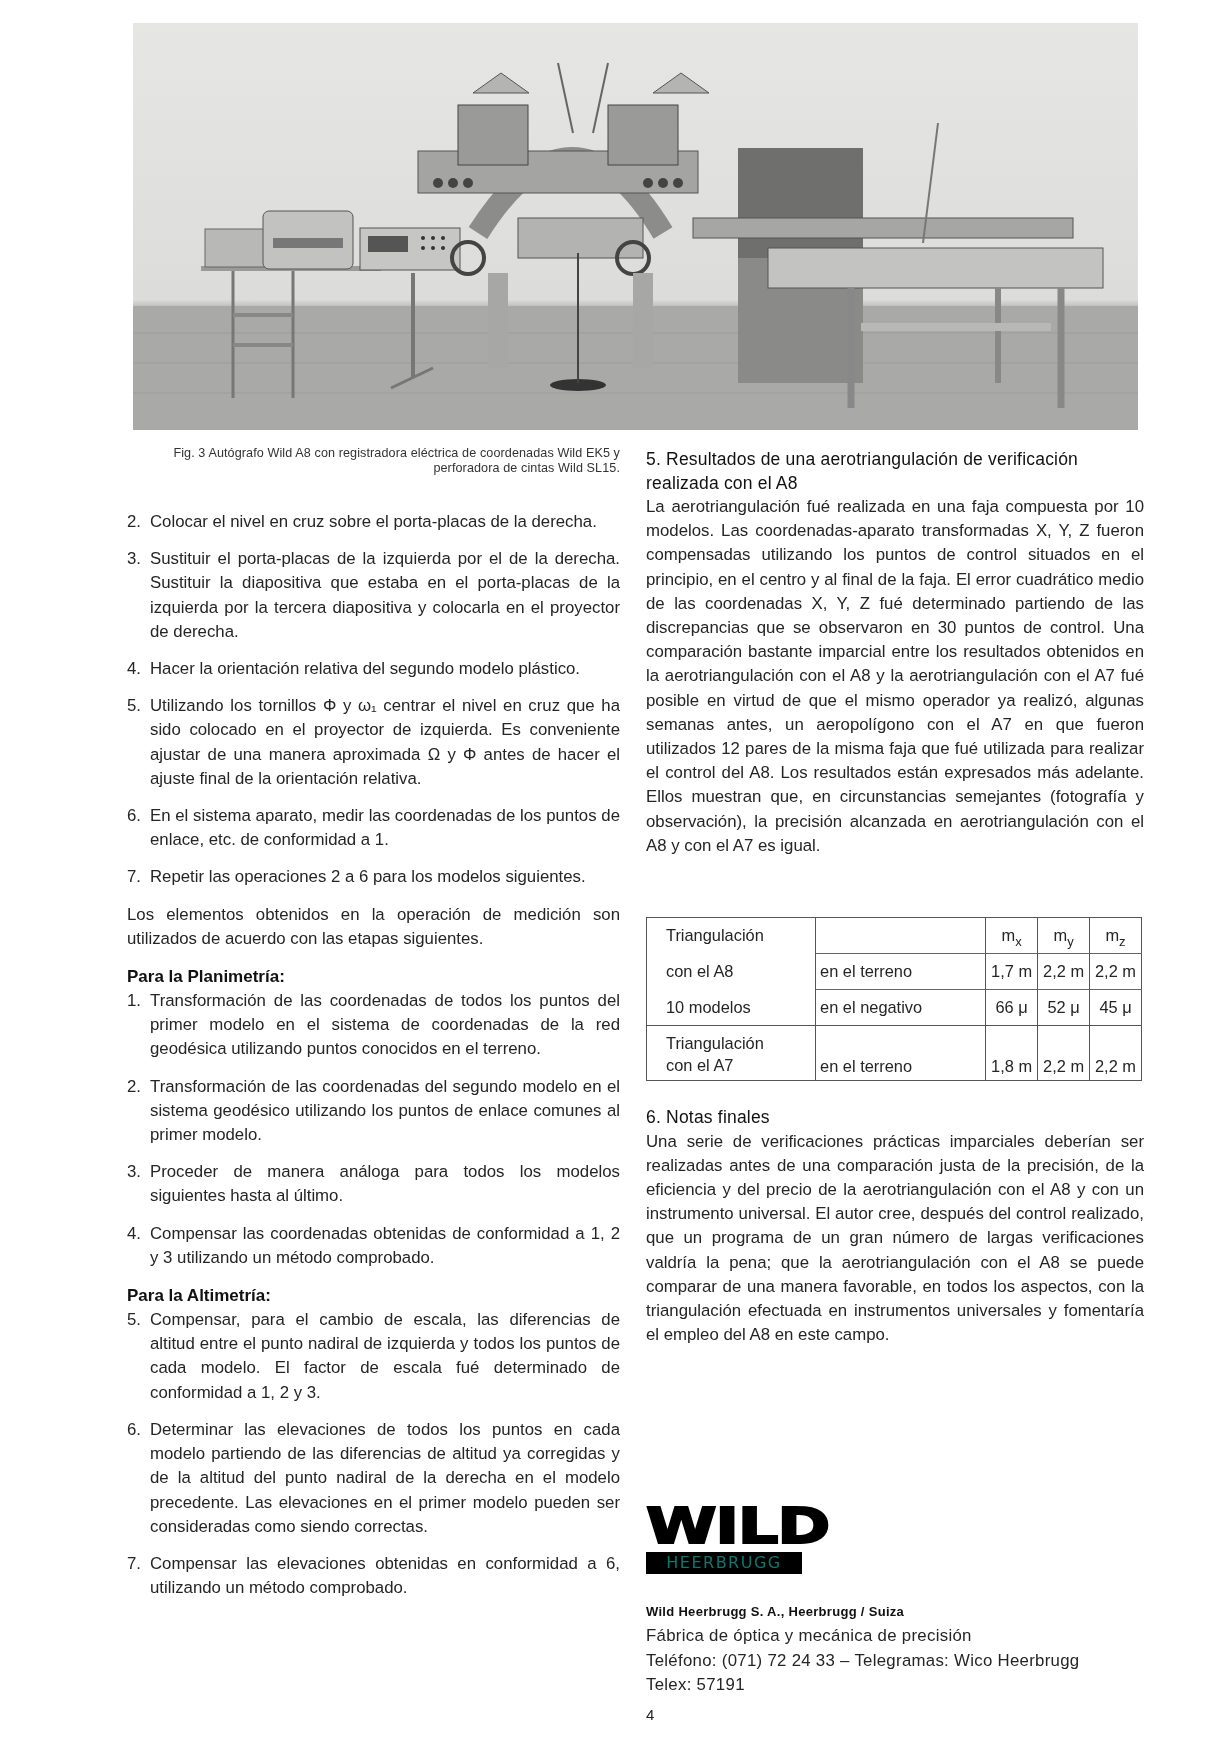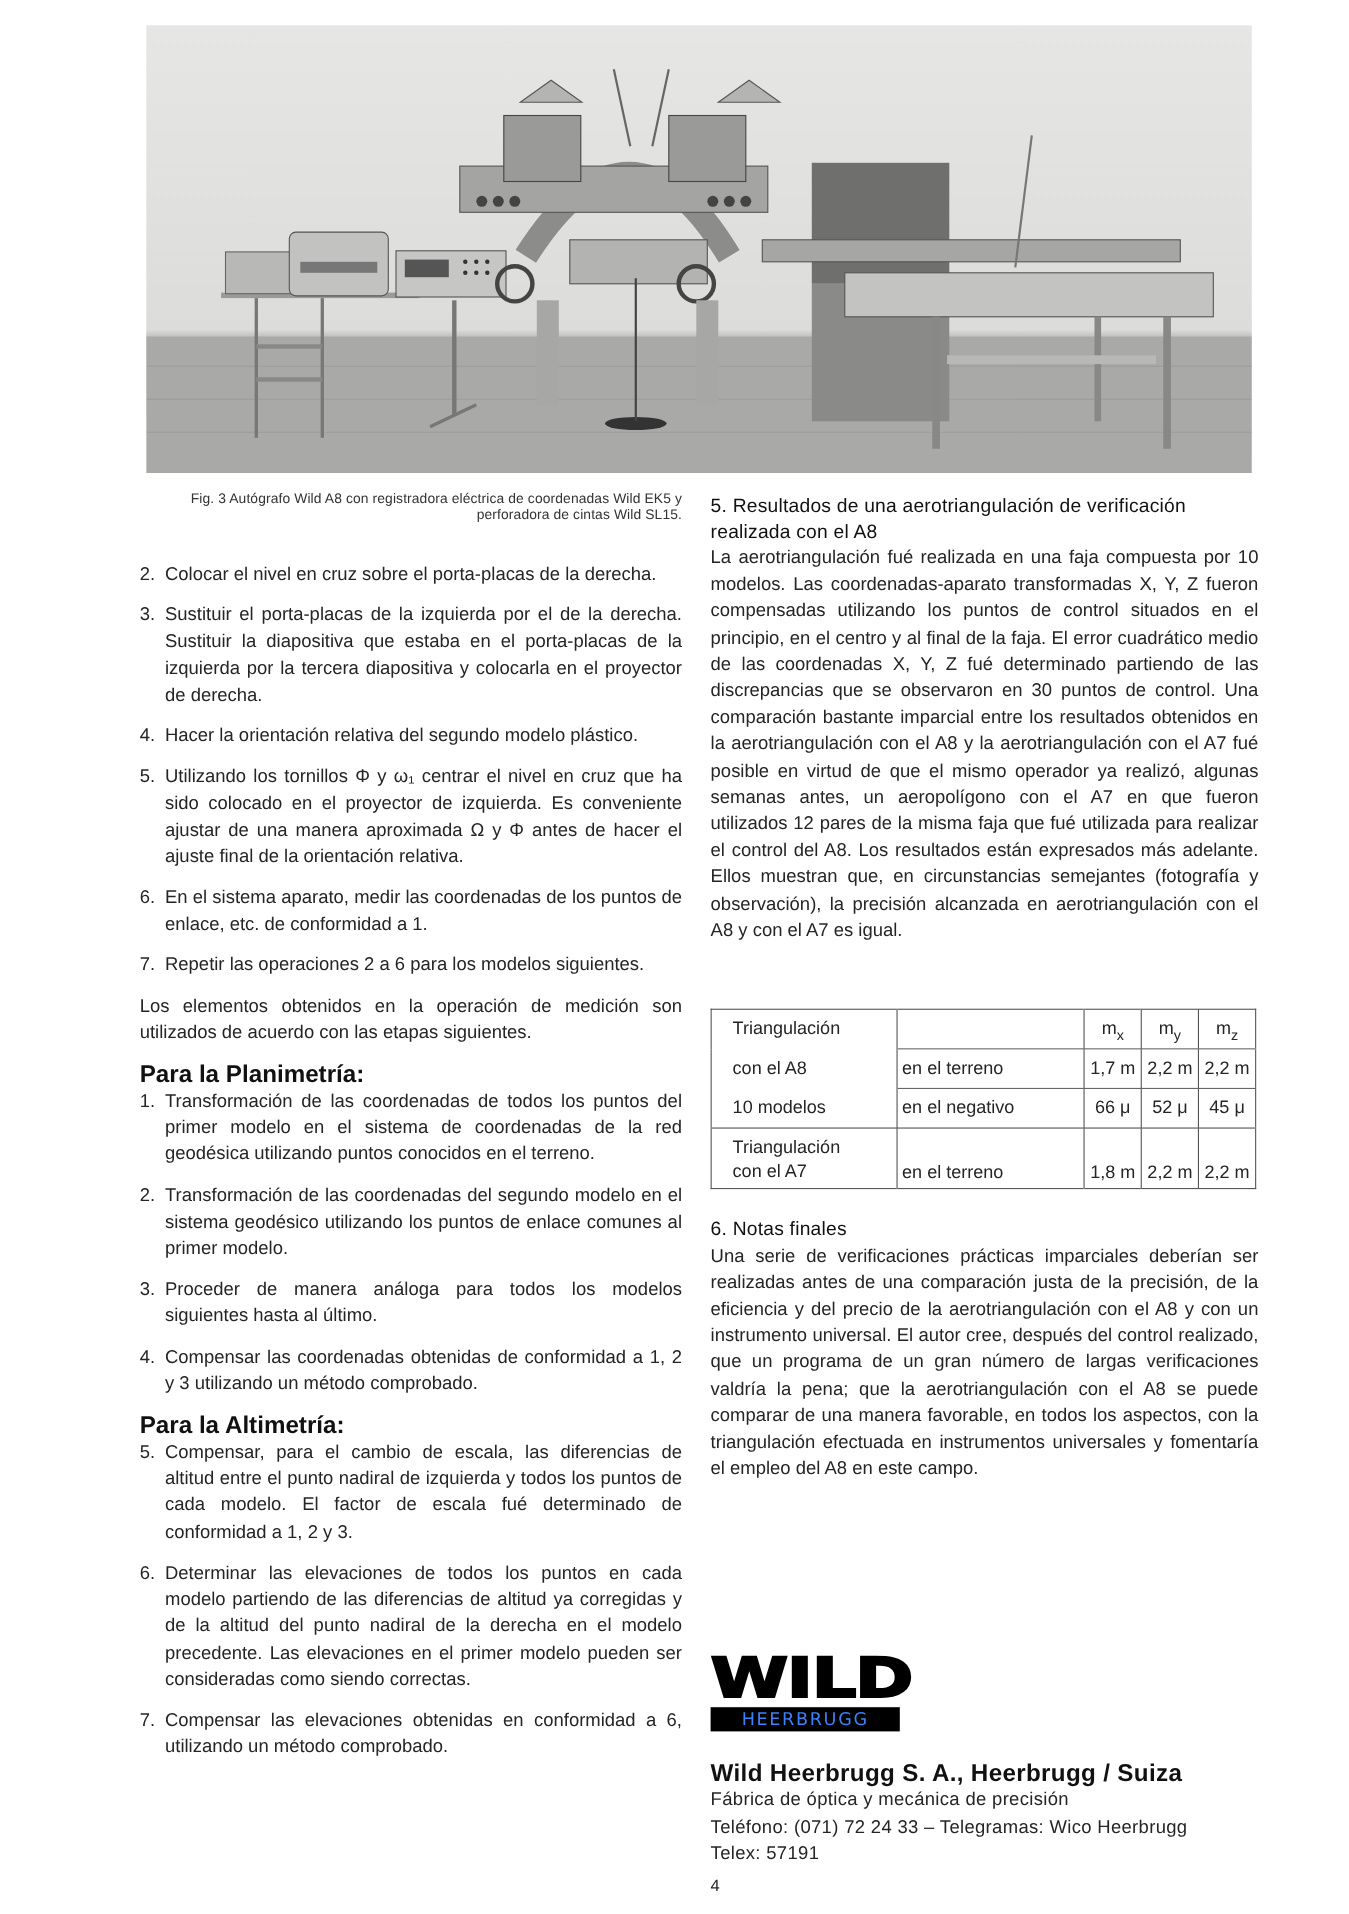--- a/index.html
+++ b/index.html
@@ -23,21 +23,21 @@
       text-align: right;
     }
     .text { font-size: 16.8px; line-height: 24.2px; color: #252525; text-align: justify; }
     ol.steps { list-style: none; margin: 0; padding: 0; }
     ol.steps li {
       position: relative; padding-left: 23px; font-size: 16.8px; line-height: 24.2px;
       text-align: justify; color: #252525;
     }
     ol.steps li .num { position: absolute; left: 0; top: 0; }
     .gap-lg { margin-top: 13px; }
-    .subhead { font-weight: bold; font-size: 22px; line-height: 24px; color: #111; margin-top: 14px; }
+    .subhead { font-weight: bold; font-size: 17px; line-height: 24px; color: #111; margin-top: 14px; }
     .section-title {
       font-weight: normal; font-size: 17.5px; line-height: 23.5px; color: #111; letter-spacing: 0.2px;
     }
     
     table.results {
       position: absolute; left: 646px; top: 917px; width: 496px;
       border-collapse: collapse; font-size: 16.4px; color: #252525;
       border: 1.5px solid #555;
     }
     table.results td { padding: 0 6px; height: 35px; vertical-align: middle; white-space: nowrap; }
@@ -54,26 +54,26 @@
     
     .notes { position: absolute; left: 646px; top: 1106px; width: 498px; }
     
     .logo { position: absolute; left: 646px; top: 1506px; width: 180px; }
     .logo .wild {
       font-family: "DejaVu Sans", sans-serif; font-weight: 900; font-size: 50px; line-height: 40px;
       letter-spacing: -1px; color: #000; transform: scaleX(1.28); transform-origin: left;
       height: 40px; display: block; -webkit-text-stroke: 2px #000;
     }
     .logo .bar {
-      margin-top: 6px; background: #000; color: #3b82f6; width: 172px; height: 22px;
+      margin-top: 6px; background: #000; color: #0f766e; width: 156px; height: 22px;
       font-size: 16px; line-height: 22px; text-align: center; letter-spacing: 1.5px;
       font-family: "DejaVu Sans", sans-serif;
     }
     .company { position: absolute; left: 646px; top: 1600px; width: 520px; }
-    .company .name { font-weight: bold; font-size: 22px; line-height: 24px; color: #111; letter-spacing: 0.3px; }
+    .company .name { font-weight: bold; font-size: 13px; line-height: 24px; color: #111; letter-spacing: 0.3px; }
     .company .line { font-size: 16.8px; line-height: 24.5px; color: #252525; letter-spacing: 0.3px; }
     .page-num { position: absolute; left: 646px; top: 1706px; font-size: 15px; color: #252525; }
   </style>
 </head>
 <body>
 
 <div class="photo">
   <svg viewBox="0 0 1005 407" preserveAspectRatio="none">
 
     <rect x="0" y="283" width="1005" height="124" fill="#a9a9a7"></rect>

